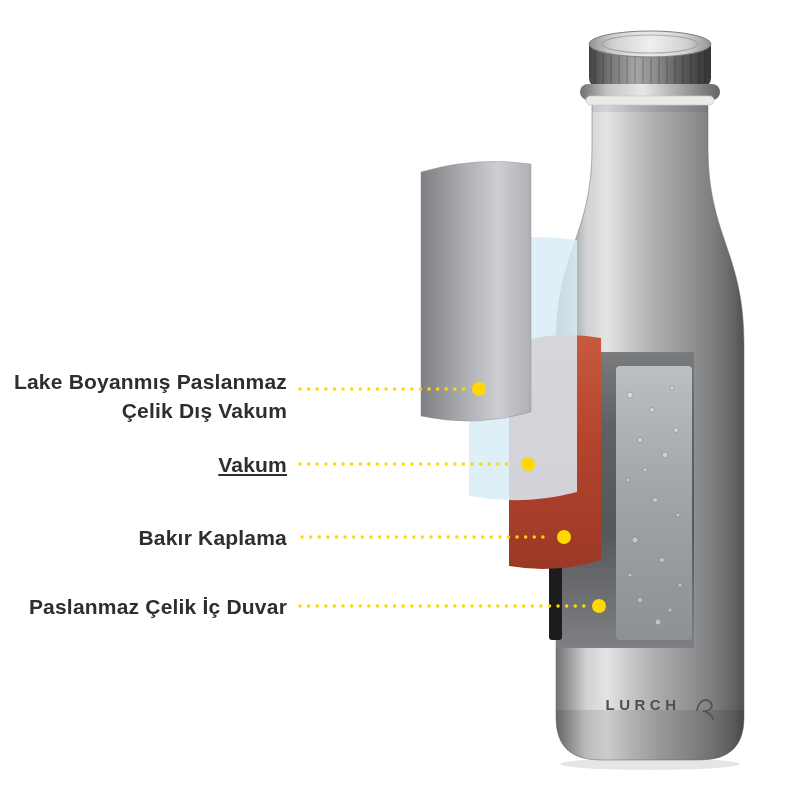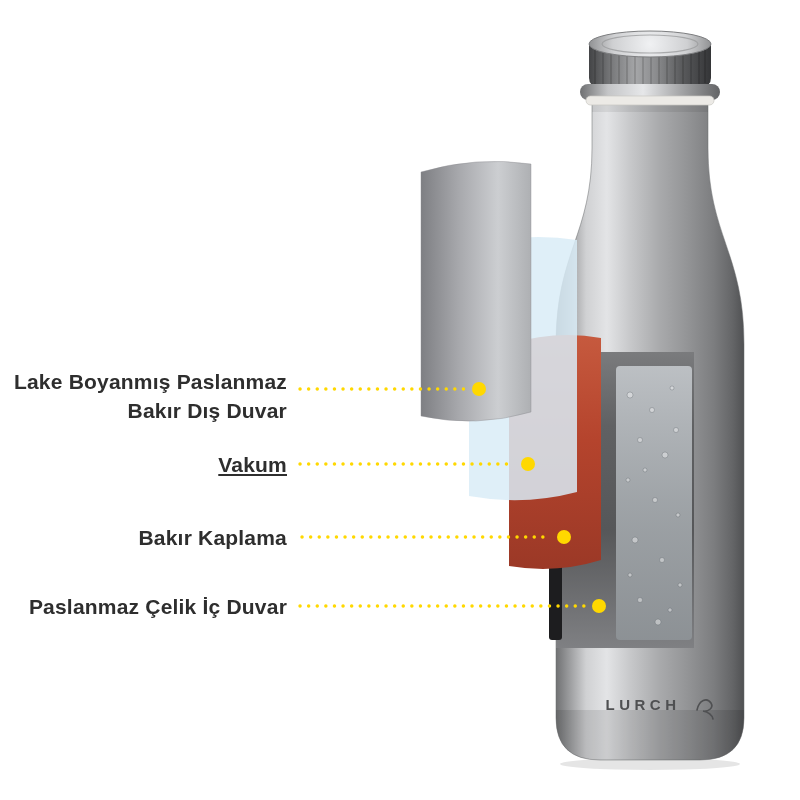--- a/index.html
+++ b/index.html
@@ -149,21 +149,21 @@
       <circle class="dot" cx="528" cy="464" r="7"></circle>
       <line class="leader" x1="302" y1="537" x2="551" y2="537"></line>
       <circle class="dot" cx="564" cy="537" r="7"></circle>
       <line class="leader" x1="300" y1="606" x2="586" y2="606"></line>
       <circle class="dot" cx="599" cy="606" r="7"></circle>
     </g>
   </svg>
 
   <div class="label label-1">
     <span>Lake Boyanmış Paslanmaz</span><br>
-    <span>Bakır Dış Duvar</span>
+    <span>Çelik Dış Vakum</span>
   </div>
   <div class="label label-2">
     <span>Vakum</span>
   </div>
   <div class="label label-3">
     <span>Bakır Kaplama</span>
   </div>
   <div class="label label-4">
     <span>Paslanmaz Çelik İç Duvar</span>
   </div>

